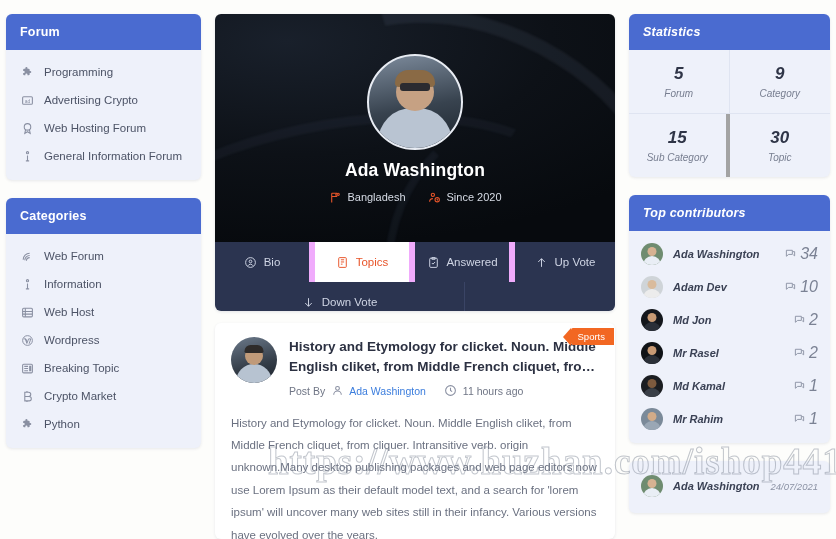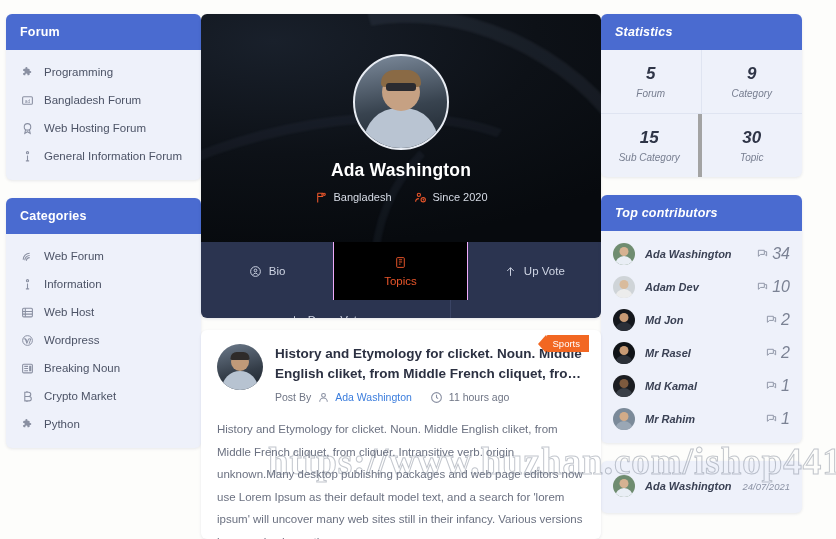--- a/index.html
+++ b/index.html
@@ -6,20 +6,21 @@
   html, body {
     width: 836px; height: 539px;
     overflow: hidden;
     background: #fdfdfb;
     font-family: "Liberation Sans", sans-serif;
   }
   .page {
     position: relative;
     width: 836px; height: 539px;
     display: flex;
+    gap: 14px;
     padding: 14px 17px 0 6px;
   }
 
   
   .card {
     background: #eef1fa;
     border-radius: 6px;
     overflow: hidden;
     box-shadow: 0 1px 3px rgba(40,50,90,.10);
   }
@@ -106,41 +107,41 @@
   .tabbar {
     background: #2b3450;
     display: flex; flex-wrap: wrap;
     padding: 0;
   }
   .tab {
     flex: 1 1 25%;
     display: flex; align-items: center; justify-content: center; gap: 6px;
     padding: 13px 4px;
     color: #cfd5e4; font-size: 11.5px;
-    border-right: 1px solid #f0abfc;
+    border-right: 6px solid #f0abfc;
     cursor: pointer;
   }
   .tab .ic { color: #cfd5e4; }
-  .tab.active { background: #000000; color: #e8552a; flex-direction: column; }
+  .tab.active { background: #ffffff; color: #e8552a; }
   .tab.active .ic { color: #e8552a; }
   .tab.wide { flex: 1 1 50%; border-right: 1px solid #3a4465; }
   .tab.last { border-right: none; }
 
   
   .post-card {
     position: relative;
     background: #ffffff;
     border-radius: 6px;
     padding: 14px 16px 0 16px;
     box-shadow: 0 1px 3px rgba(40,50,90,.10);
     flex: 1 1 auto;
     overflow: hidden;
   }
   .ribbon {
-    position: absolute; right: 12px; top: 5px;
+    position: absolute; right: 1px; top: 5px;
     background: #f26722; color: #fff;
     font-size: 9.5px; padding: 3px 9px 3px 7px;
     border-radius: 2px 0 0 2px;
   }
   .ribbon:before {
     content: ""; position: absolute; left: -8px; top: 0;
     border: 9px solid transparent;
     border-right: 8px solid #f26722; border-left: 0;
   }
   .post-head { display: flex; gap: 12px; }
@@ -234,21 +235,21 @@
         </div>
 
 
         <div class="nav-item">
           <span class="ic">
               <svg viewBox="0 0 24 24" fill="none" stroke="currentColor" stroke-width="2">
                 <rect x="3" y="5" width="18" height="14" rx="2"></rect>
                 <text x="12" y="16" font-size="9" fill="currentColor" stroke="none" text-anchor="middle" font-family="sans-serif">ad</text>
               </svg>
             </span>
-          <span>Bangladesh Forum</span>
+          <span>Advertising Crypto</span>
         </div>
 
         <div class="nav-item">
           <span class="ic">
               <svg viewBox="0 0 24 24" fill="none" stroke="currentColor" stroke-width="2">
                 <circle cx="12" cy="9" r="6"></circle>
                 <path d="M8.5 14l-1.5 7 5-3 5 3-1.5-7"></path>
               </svg>
             </span>
           <span>Web Hosting Forum</span>
@@ -309,21 +310,21 @@
           <span>Wordpress</span>
         </div>
 
         <div class="nav-item">
           <span class="ic">
               <svg viewBox="0 0 24 24" fill="none" stroke="currentColor" stroke-width="2">
                 <rect x="3" y="4" width="18" height="16" rx="2"></rect>
                 <path d="M6 8h7M6 12h7M6 16h7M16 8h2v8h-2z"></path>
               </svg>
             </span>
-          <span>Breaking Noun</span>
+          <span>Breaking Topic</span>
         </div>
 
 
         <div class="nav-item">
           <span class="ic">
               <svg viewBox="0 0 24 24" fill="none" stroke="currentColor" stroke-width="2">
                 <path d="M7 4h7a4 4 0 0 1 0 8H7zM7 12h8a4 4 0 0 1 0 8H7zM7 4v16M11 2v2M11 20v2"></path>
               </svg>
             </span>
           <span>Crypto Market</span>
@@ -395,20 +396,30 @@
           <span>Bio</span>
         </div>
         <div class="tab active">
           <span class="ic">
               <svg viewBox="0 0 24 24" fill="none" stroke="currentColor" stroke-width="1.8">
                 <rect x="5" y="3" width="14" height="18" rx="1.5"></rect>
                 <path d="M9 7h6M9 11h6M9 15h3"></path>
               </svg>
             </span>
           <span>Topics</span>
+        </div>
+        <div class="tab">
+          <span class="ic">
+              <svg viewBox="0 0 24 24" fill="none" stroke="currentColor" stroke-width="1.8">
+                <rect x="5" y="4" width="14" height="17" rx="2"></rect>
+                <path d="M9 3h6v3H9z"></path>
+                <path d="M9 13l2 2 4-4"></path>
+              </svg>
+            </span>
+          <span>Answered</span>
         </div>
         <div class="tab last">
           <span class="ic">
               <svg viewBox="0 0 24 24" fill="none" stroke="currentColor" stroke-width="1.8">
                 <path d="M12 20V5M6 11l6-6 6 6"></path>
               </svg>
             </span>
           <span>Up Vote</span>
         </div>
         <div class="tab wide">

